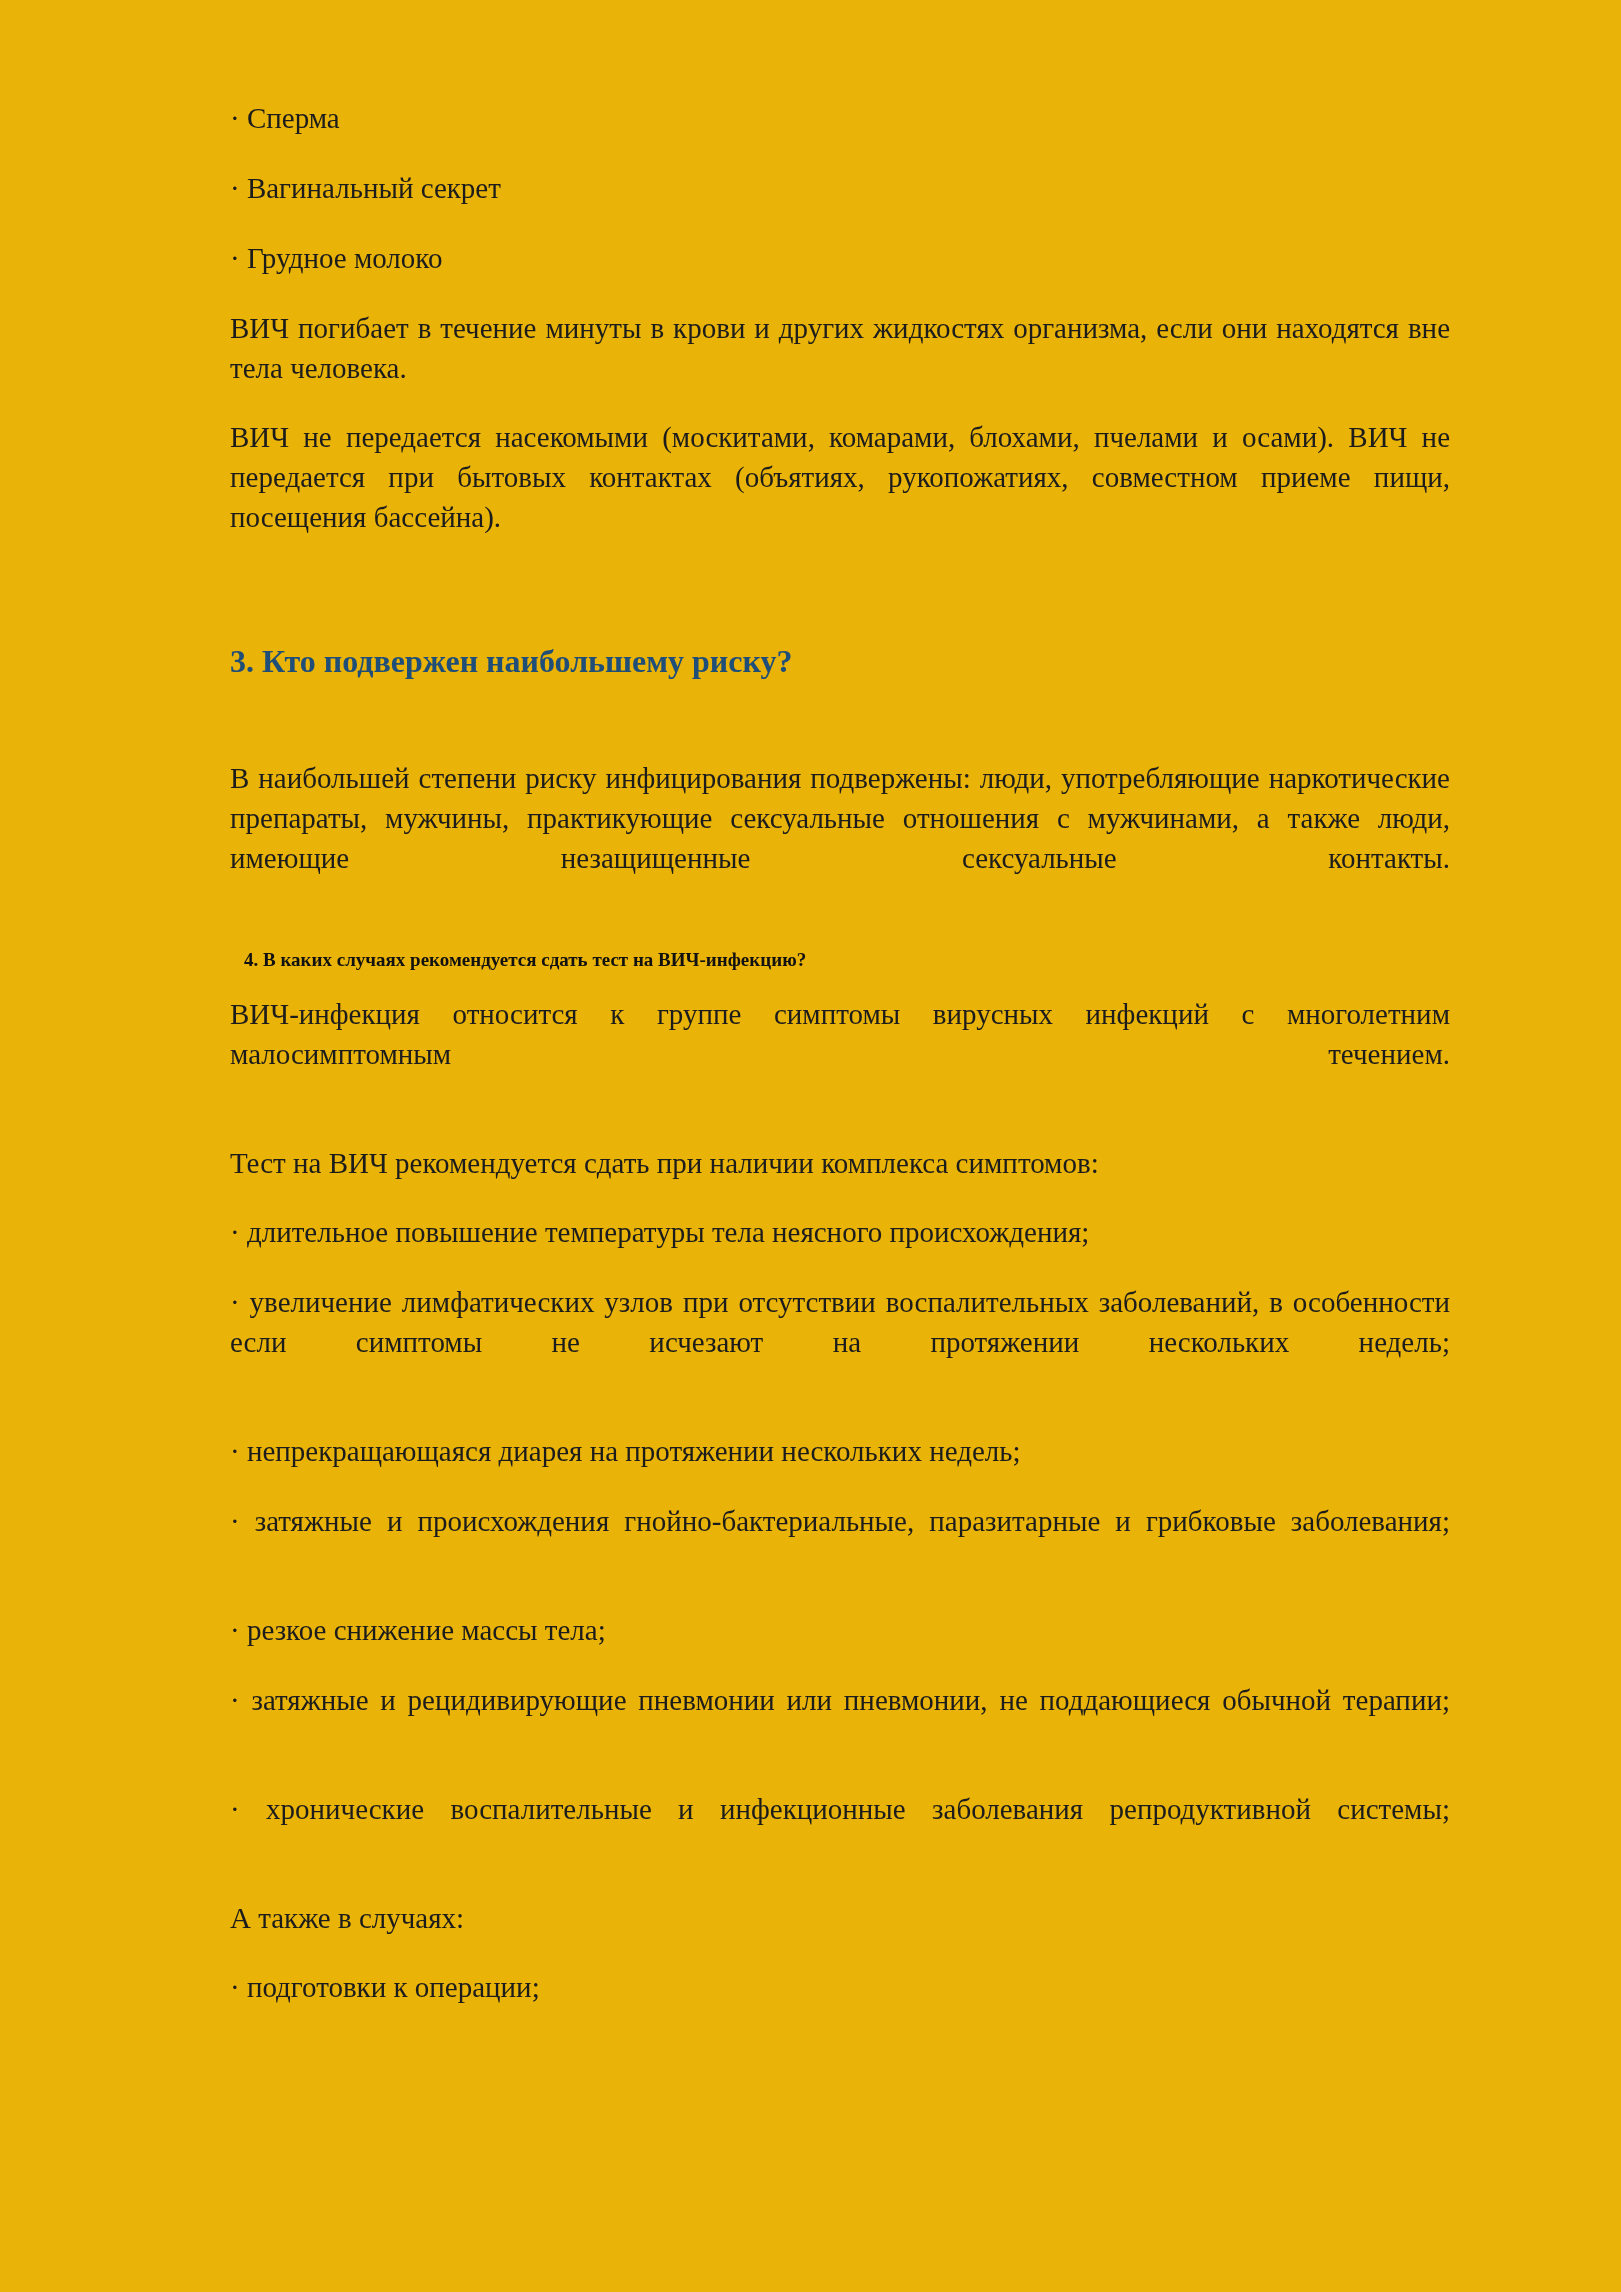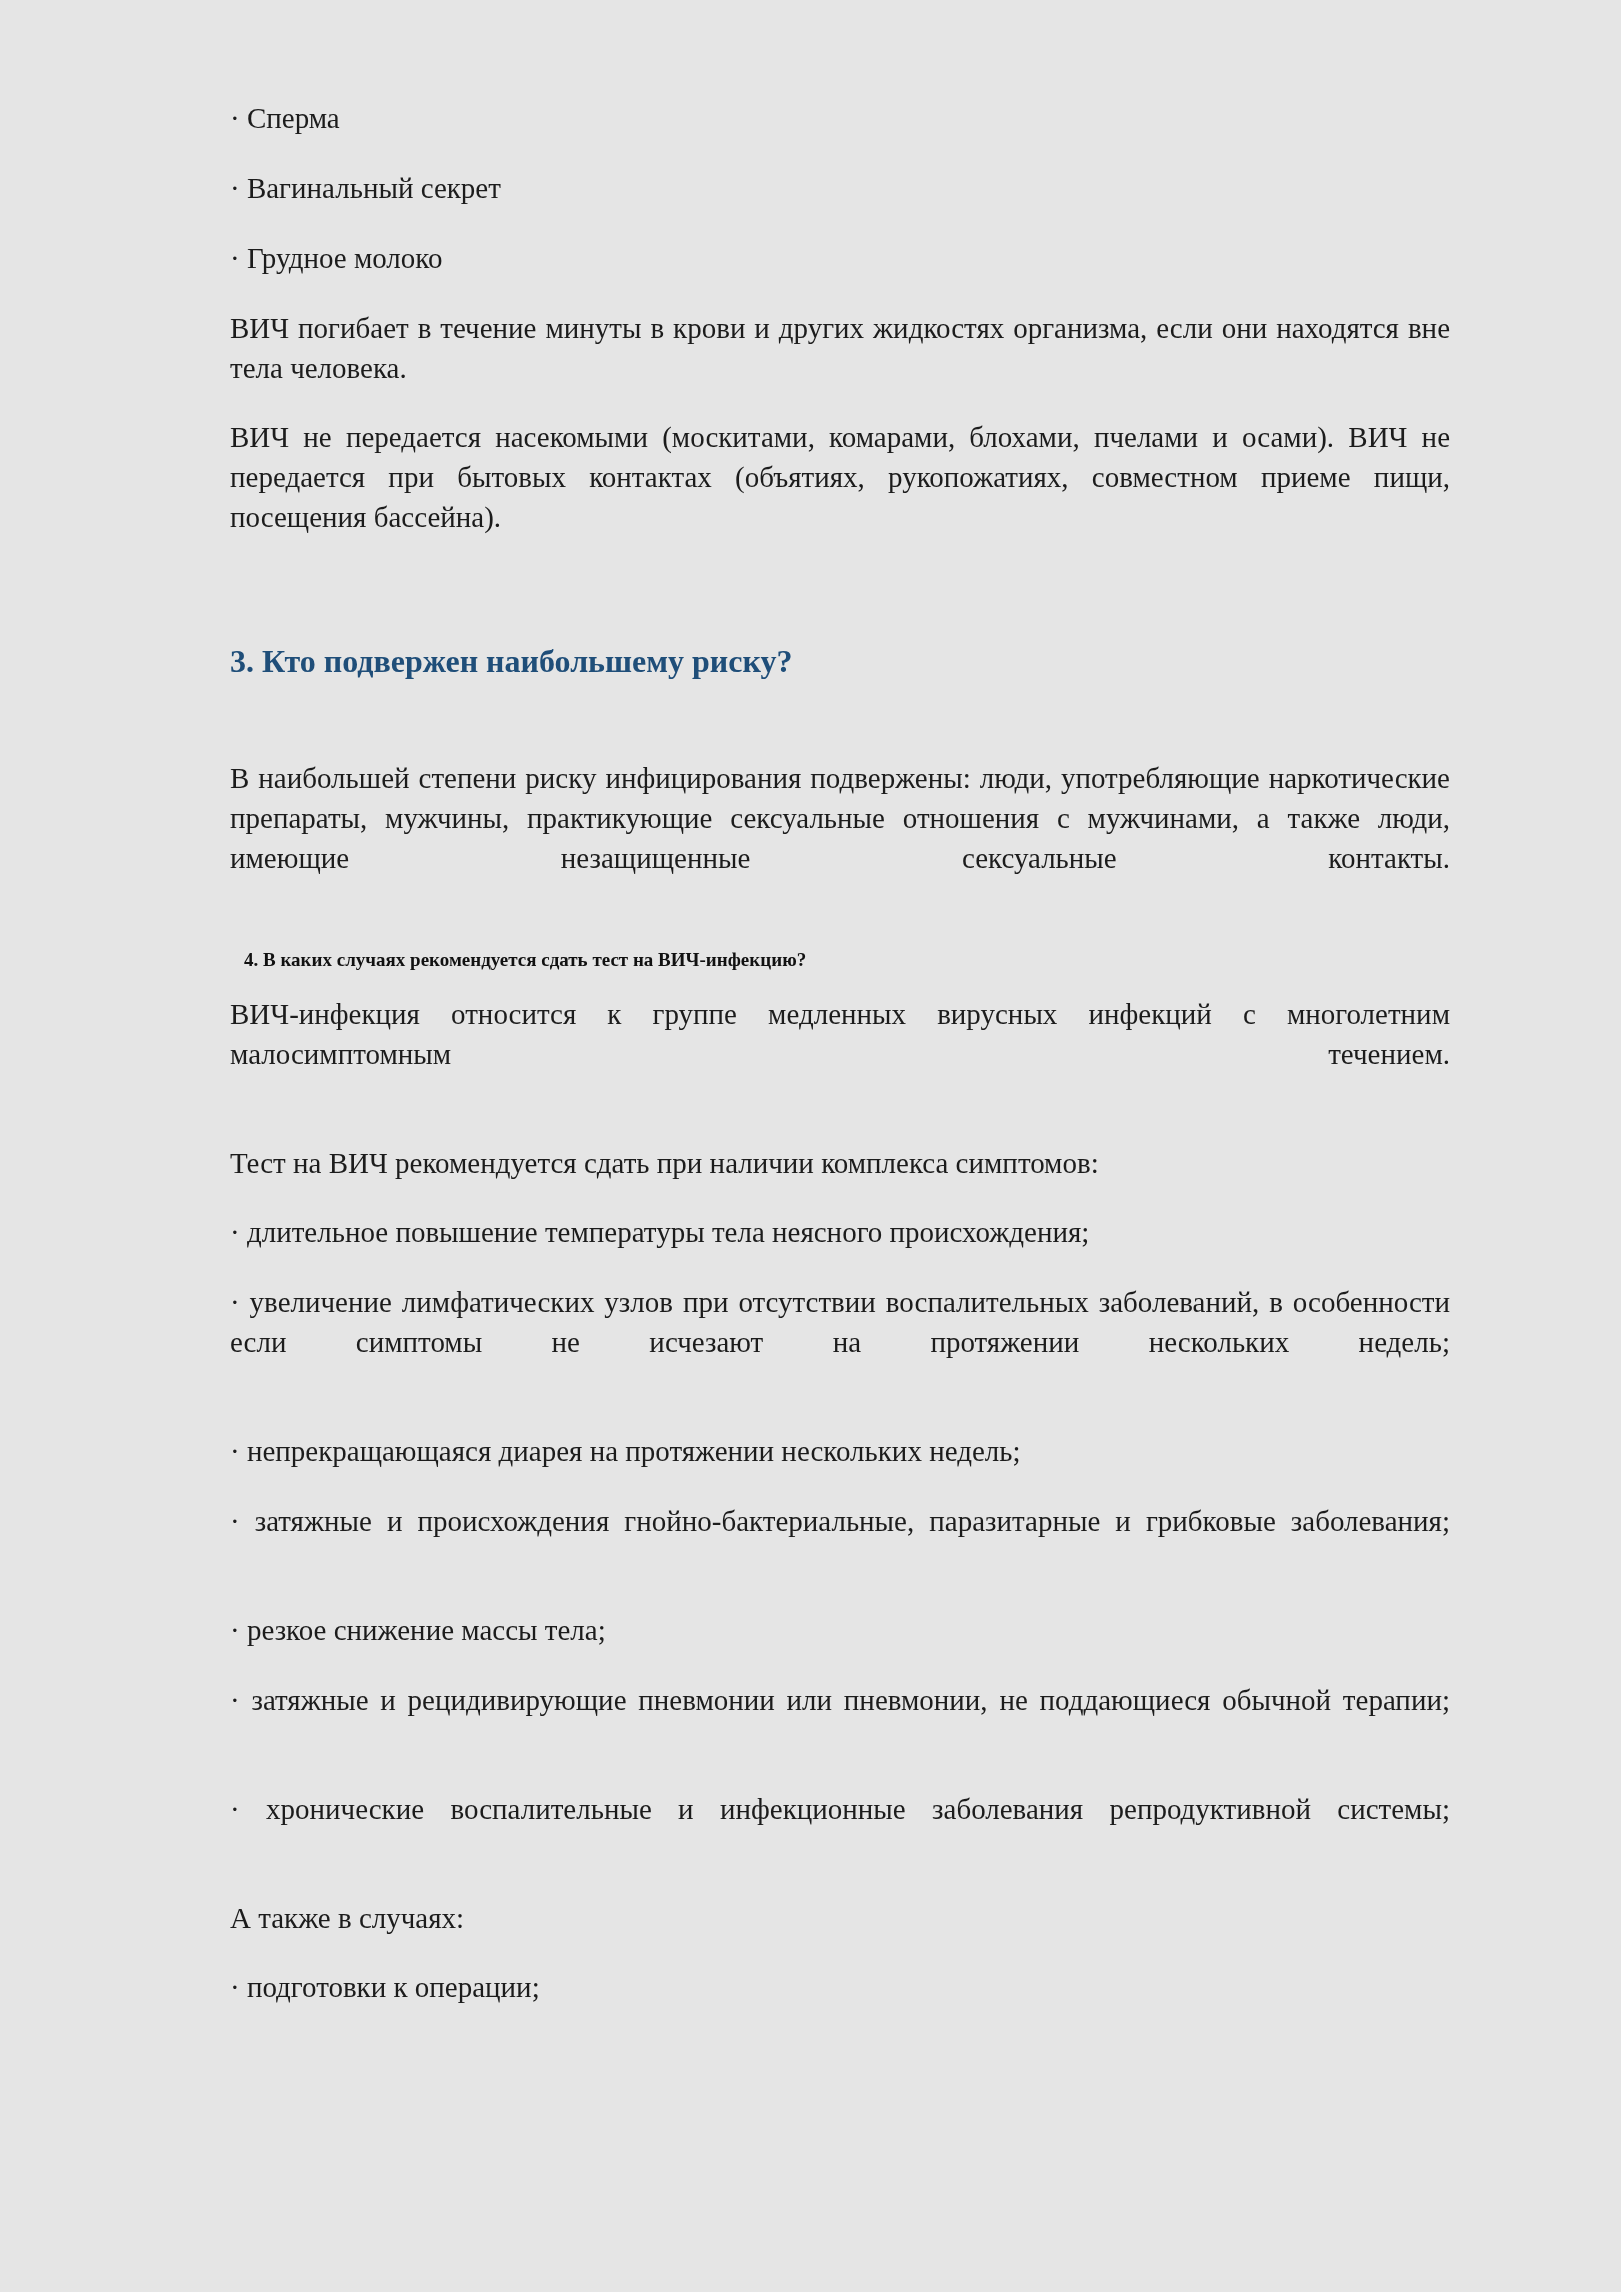--- a/index.html
+++ b/index.html
@@ -4,21 +4,21 @@
 <style>
   html, body {
     margin: 0;
     padding: 0;
     background: #ffffff;
   }
   .page {
     position: relative;
     width: 1621px;
     height: 2293px;
-    background: #e5e5e5;
+    background: #eab308;
     box-sizing: border-box;
     padding: 98px 172px 0 230px;
     font-family: "Liberation Serif", "DejaVu Serif", serif;
     color: #1a1a1a;
     overflow: hidden;
   }
   .doc {
     width: 1220px;
   }
   p {
@@ -77,21 +77,21 @@
     <p class="para">ВИЧ погибает в течение минуты в крови и других жидкостях организма, если они находятся вне тела человека.</p>
     <p class="para">ВИЧ не передается насекомыми (москитами, комарами, блохами, пчелами и осами). ВИЧ не передается при бытовых контактах (объятиях, рукопожатиях, совместном приеме пищи, посещения бассейна).</p>
 
     <div class="gap-big"></div>
     <p class="heading-blue">3. Кто подвержен наибольшему риску?</p>
     <div class="gap-mid"></div>
 
     <p class="para-just-bullet nowrap-justify">В наибольшей степени риску инфицирования подвержены: люди, употребляющие наркотические препараты, мужчины, практикующие сексуальные отношения с мужчинами, а также люди, имеющие незащищенные сексуальные контакты.</p>
 
     <p class="heading-black">4. В каких случаях рекомендуется сдать тест на ВИЧ-инфекцию?</p>
-    <p class="para-just-bullet nowrap-justify">ВИЧ-инфекция относится к группе медленных вирусных инфекций с многолетним малосимптомным течением.</p>
+    <p class="para-just-bullet nowrap-justify">ВИЧ-инфекция относится к группе симптомы вирусных инфекций с многолетним малосимптомным течением.</p>
 
     <p class="para">Тест на ВИЧ рекомендуется сдать при наличии комплекса симптомов:</p>
 
     <p class="bullet">· длительное повышение температуры тела неясного происхождения;</p>
     <p class="para-just-bullet nowrap-justify">· увеличение лимфатических узлов при отсутствии воспалительных заболеваний, в особенности если симптомы не исчезают на протяжении нескольких недель;</p>
     <p class="bullet">· непрекращающаяся диарея на протяжении нескольких недель;</p>
     <p class="para-just-bullet nowrap-justify">· затяжные и происхождения гнойно-бактериальные, паразитарные и грибковые заболевания;</p>
     <p class="bullet">· резкое снижение массы тела;</p>
     <p class="para-just-bullet nowrap-justify">· затяжные и рецидивирующие пневмонии или пневмонии, не поддающиеся обычной терапии;</p>
     <p class="para-just-bullet nowrap-justify">· хронические воспалительные и инфекционные заболевания репродуктивной системы;</p>

